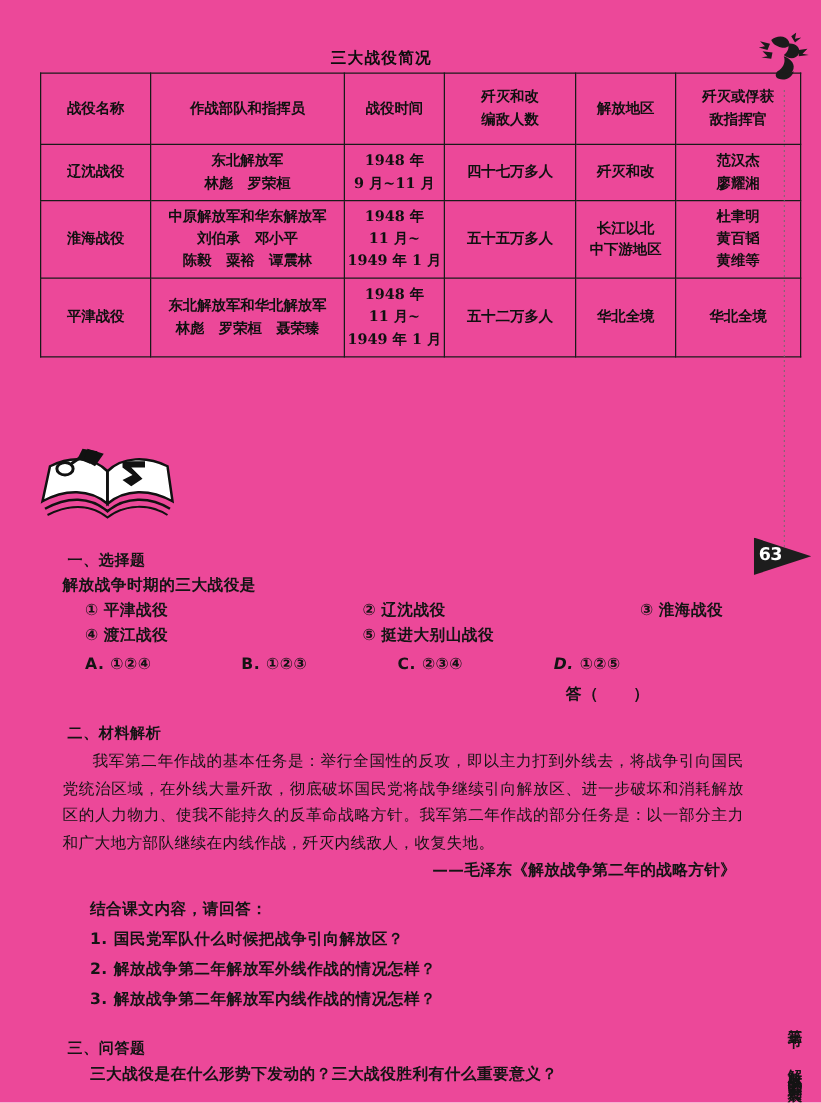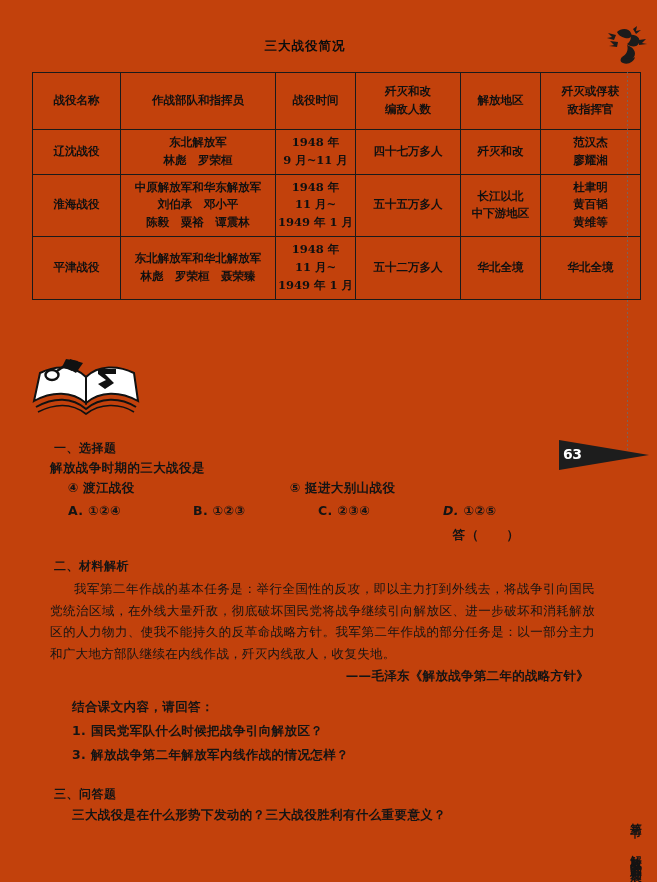--- a/index.html
+++ b/index.html
@@ -13,39 +13,39 @@
     position: relative;
     overflow: hidden;
     font-family: "DejaVu Sans", "Liberation Sans", sans-serif;
     color: #141414;
     -webkit-font-smoothing: antialiased;
   }
 
   .page {
     position: absolute;
     inset: 0;
-    background: #c2410c;
+    background: #ec4899;
   }
 
   
   .table-title {
     position: absolute;
     top: 38px;
     left: 0;
     width: 610px;
     text-align: center;
     font-size: 12.5px;
     font-weight: bold;
     letter-spacing: 1px;
     color: #0d0d0d;
   }
 
   .battle-table {
     position: absolute;
-    top: 72px;
+    top: 58px;
     left: 32px;
     width: 578px;
     border-collapse: collapse;
     table-layout: fixed;
   }
   .battle-table td, .battle-table th {
     border: 1px solid #1a1a1a;
     text-align: center;
     vertical-align: middle;
     font-size: 11.5px;
@@ -183,24 +183,23 @@
     top: 72px;
     width: 1px;
     height: 378px;
     background: repeating-linear-gradient(to bottom,
         #6b6b6b 0px, #6b6b6b 2px, transparent 2px, transparent 4px);
     opacity: .75;
   }
   .page-badge {
     position: absolute;
     right: 8px;
-    top: 440px;
+    top: 430px;
     width: 46px;
     height: 30px;
-    padding-left: 44px;
   }
   .page-badge .tri {
     position: absolute;
     inset: 0;
     background: #1d1d1d;
     clip-path: polygon(0% 0%, 100% 50%, 0% 100%);
   }
   .page-badge .pno {
     position: absolute;
     left: 4px;
@@ -403,20 +402,31 @@
         <path d="M72 12 L90 12 L90 17 L79 17 L88 26 L79 32 L72 27 L80 23 L72 17 Z"></path>
       </g>
     </svg>
   </div>
 
   <div class="content">
 
     <div class="sec-head">一、选择题</div>
     <div class="lead">解放战争时期的三大战役是</div>
 
+    <div class="opt-row">
+      <div class="op">
+        <span class="circ">①</span><span>平津战役</span>
+      </div>
+      <div class="op">
+        <span class="circ">②</span><span>辽沈战役</span>
+      </div>
+      <div class="op">
+        <span class="circ">③</span><span>淮海战役</span>
+      </div>
+    </div>
 
     <div class="opt-row">
       <div class="op">
         <span class="circ">④</span><span>渡江战役</span>
       </div>
       <div class="op">
         <span class="circ">⑤</span><span>挺进大别山战役</span>
       </div>
     </div>
 
@@ -440,20 +450,21 @@
     </div>
 
     <div class="answer-blank">答（　　）</div>
 
     <div class="sec-head sec2">二、材料解析</div>
     <p class="para">我军第二年作战的基本任务是：举行全国性的反攻，即以主力打到外线去，将战争引向国民党统治区域，在外线大量歼敌，彻底破坏国民党将战争继续引向解放区、进一步破坏和消耗解放区的人力物力、使我不能持久的反革命战略方针。我军第二年作战的部分任务是：以一部分主力和广大地方部队继续在内线作战，歼灭内线敌人，收复失地。</p>
     <div class="source">——毛泽东《解放战争第二年的战略方针》</div>
 
     <div class="prompt">结合课文内容，请回答：</div>
     <div class="q">1. 国民党军队什么时候把战争引向解放区？</div>
+    <div class="q">2. 解放战争第二年解放军外线作战的情况怎样？</div>
     <div class="q">3. 解放战争第二年解放军内线作战的情况怎样？</div>
 
     <div class="sec-head sec3">三、问答题</div>
     <div class="q3">三大战役是在什么形势下发动的？三大战役胜利有什么重要意义？</div>
   </div>
 
   <div class="dragon">
     <svg viewBox="0 0 46 40" width="46" height="40" aria-hidden="true">
       <g fill="#1b1b1b">
         <path d="M14 6 C18 2, 26 2, 28 7 C30 11, 26 13, 22 12 C18 11, 15 9, 14 6 Z"></path>

